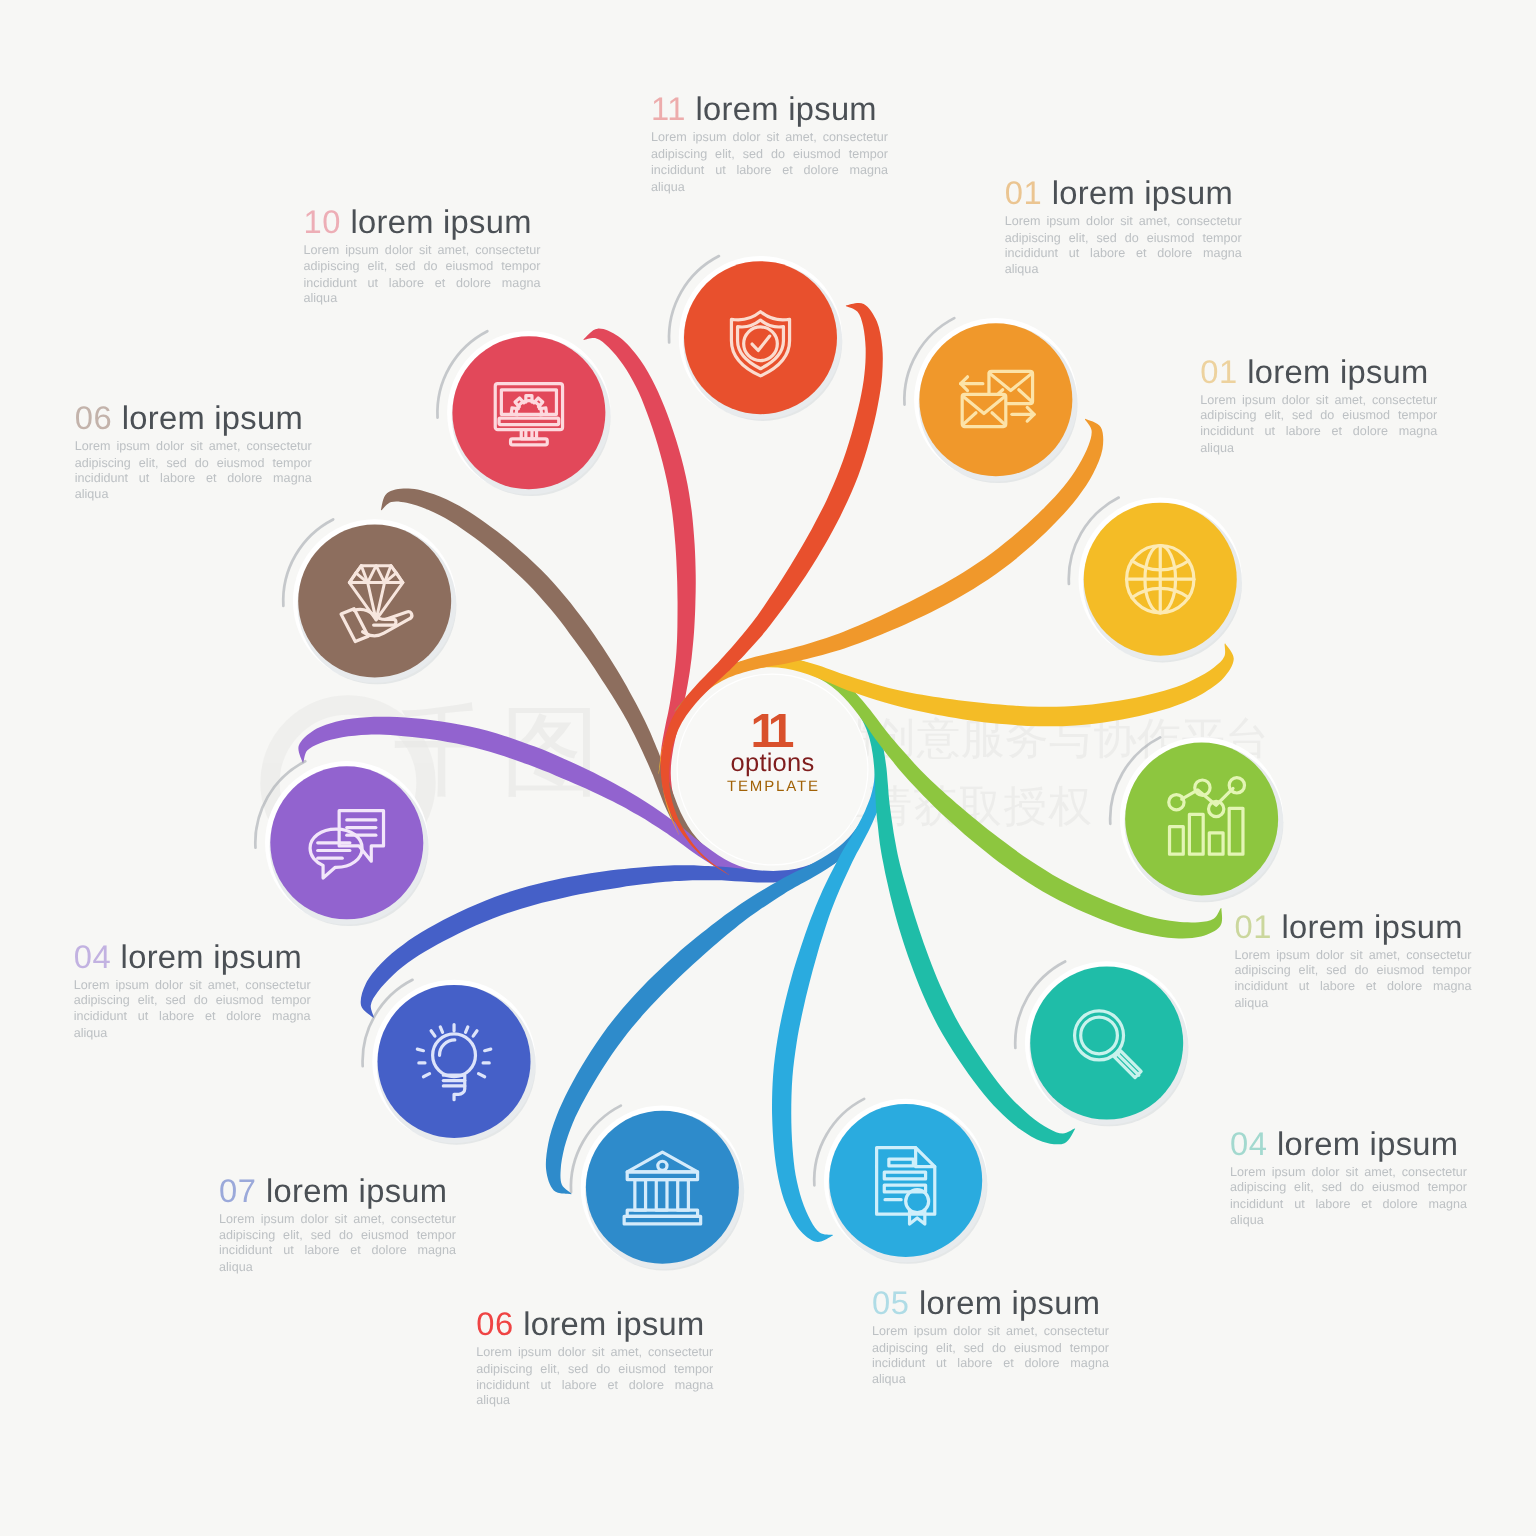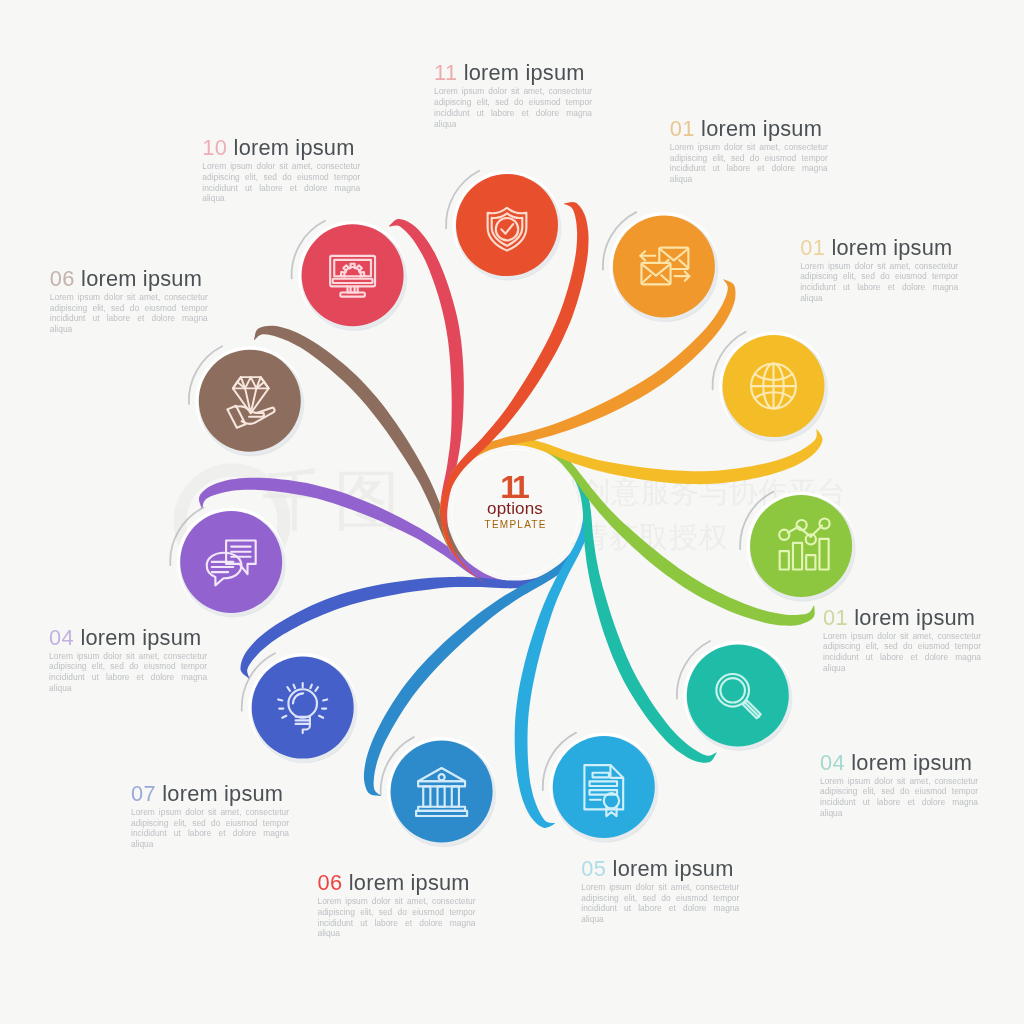--- a/index.html
+++ b/index.html
@@ -275,21 +275,21 @@
       <div class="body">Lorem ipsum dolor sit amet, consectetur adipiscing elit, sed do eiusmod tempor incididunt ut labore et dolore magna aliqua</div>
     </div>
     <div class="blk" style="left:581.3px;top:856.8px;width:160px">
       <div class="ttl"><span class="num" style="color:#AFDCE6">05</span> <span>lorem ipsum</span></div>
       <div class="body">Lorem ipsum dolor sit amet, consectetur adipiscing elit, sed do eiusmod tempor incididunt ut labore et dolore magna aliqua</div>
     </div>
     <div class="blk" style="left:317.5px;top:871.1px;width:160px">
       <div class="ttl"><span class="num" style="color:#ef4444">06</span> <span>lorem ipsum</span></div>
       <div class="body">Lorem ipsum dolor sit amet, consectetur adipiscing elit, sed do eiusmod tempor incididunt ut labore et dolore magna aliqua</div>
     </div>
-    <div class="blk" style="left:131px;top:781.8px;width:160px">
+    <div class="blk" style="left:146px;top:781.8px;width:160px">
       <div class="ttl"><span class="num" style="color:#9BA9DA">07</span> <span>lorem ipsum</span></div>
       <div class="body">Lorem ipsum dolor sit amet, consectetur adipiscing elit, sed do eiusmod tempor incididunt ut labore et dolore magna aliqua</div>
     </div>
     <div class="blk" style="left:49.1px;top:625.6px;width:160px">
       <div class="ttl"><span class="num" style="color:#C2B2E1">04</span> <span>lorem ipsum</span></div>
       <div class="body">Lorem ipsum dolor sit amet, consectetur adipiscing elit, sed do eiusmod tempor incididunt ut labore et dolore magna aliqua</div>
     </div>
     <div class="blk" style="left:49.8px;top:266.8px;width:160px">
       <div class="ttl"><span class="num" style="color:#C3B3AB">06</span> <span>lorem ipsum</span></div>
       <div class="body">Lorem ipsum dolor sit amet, consectetur adipiscing elit, sed do eiusmod tempor incididunt ut labore et dolore magna aliqua</div>

